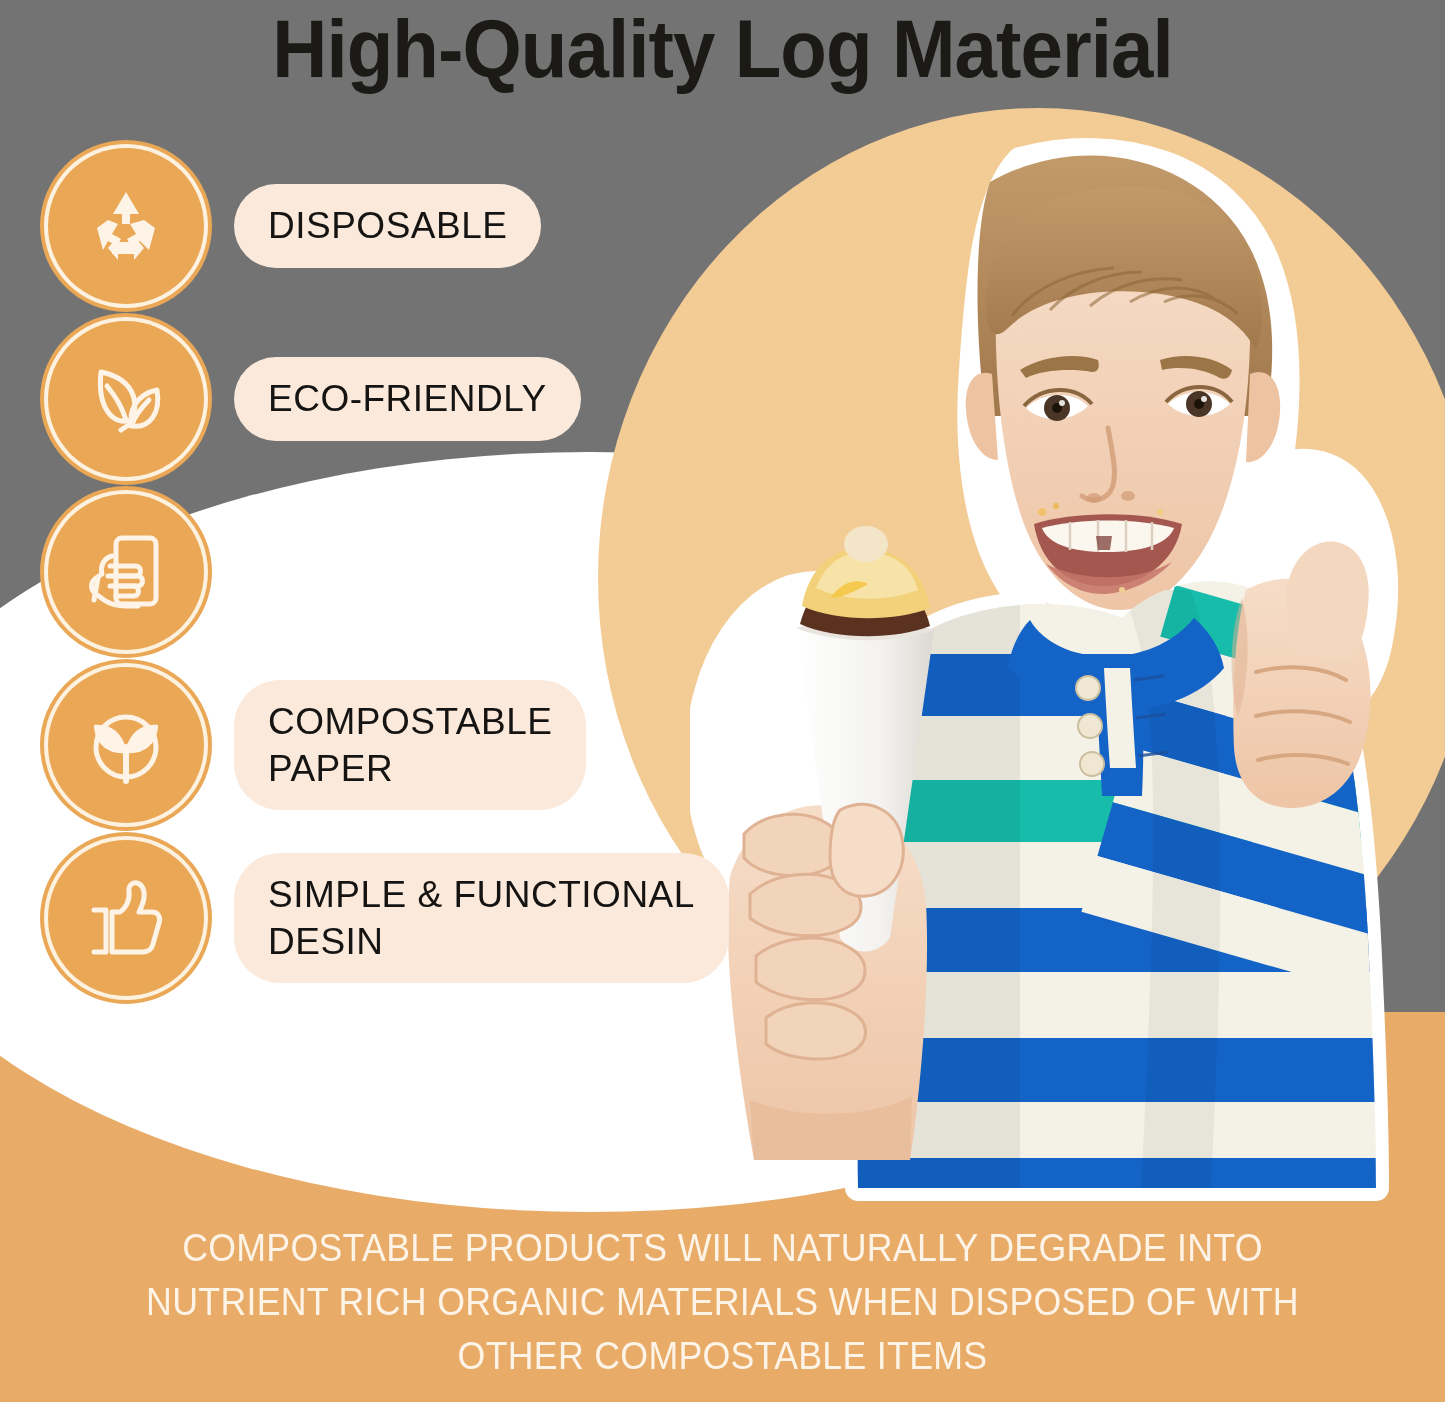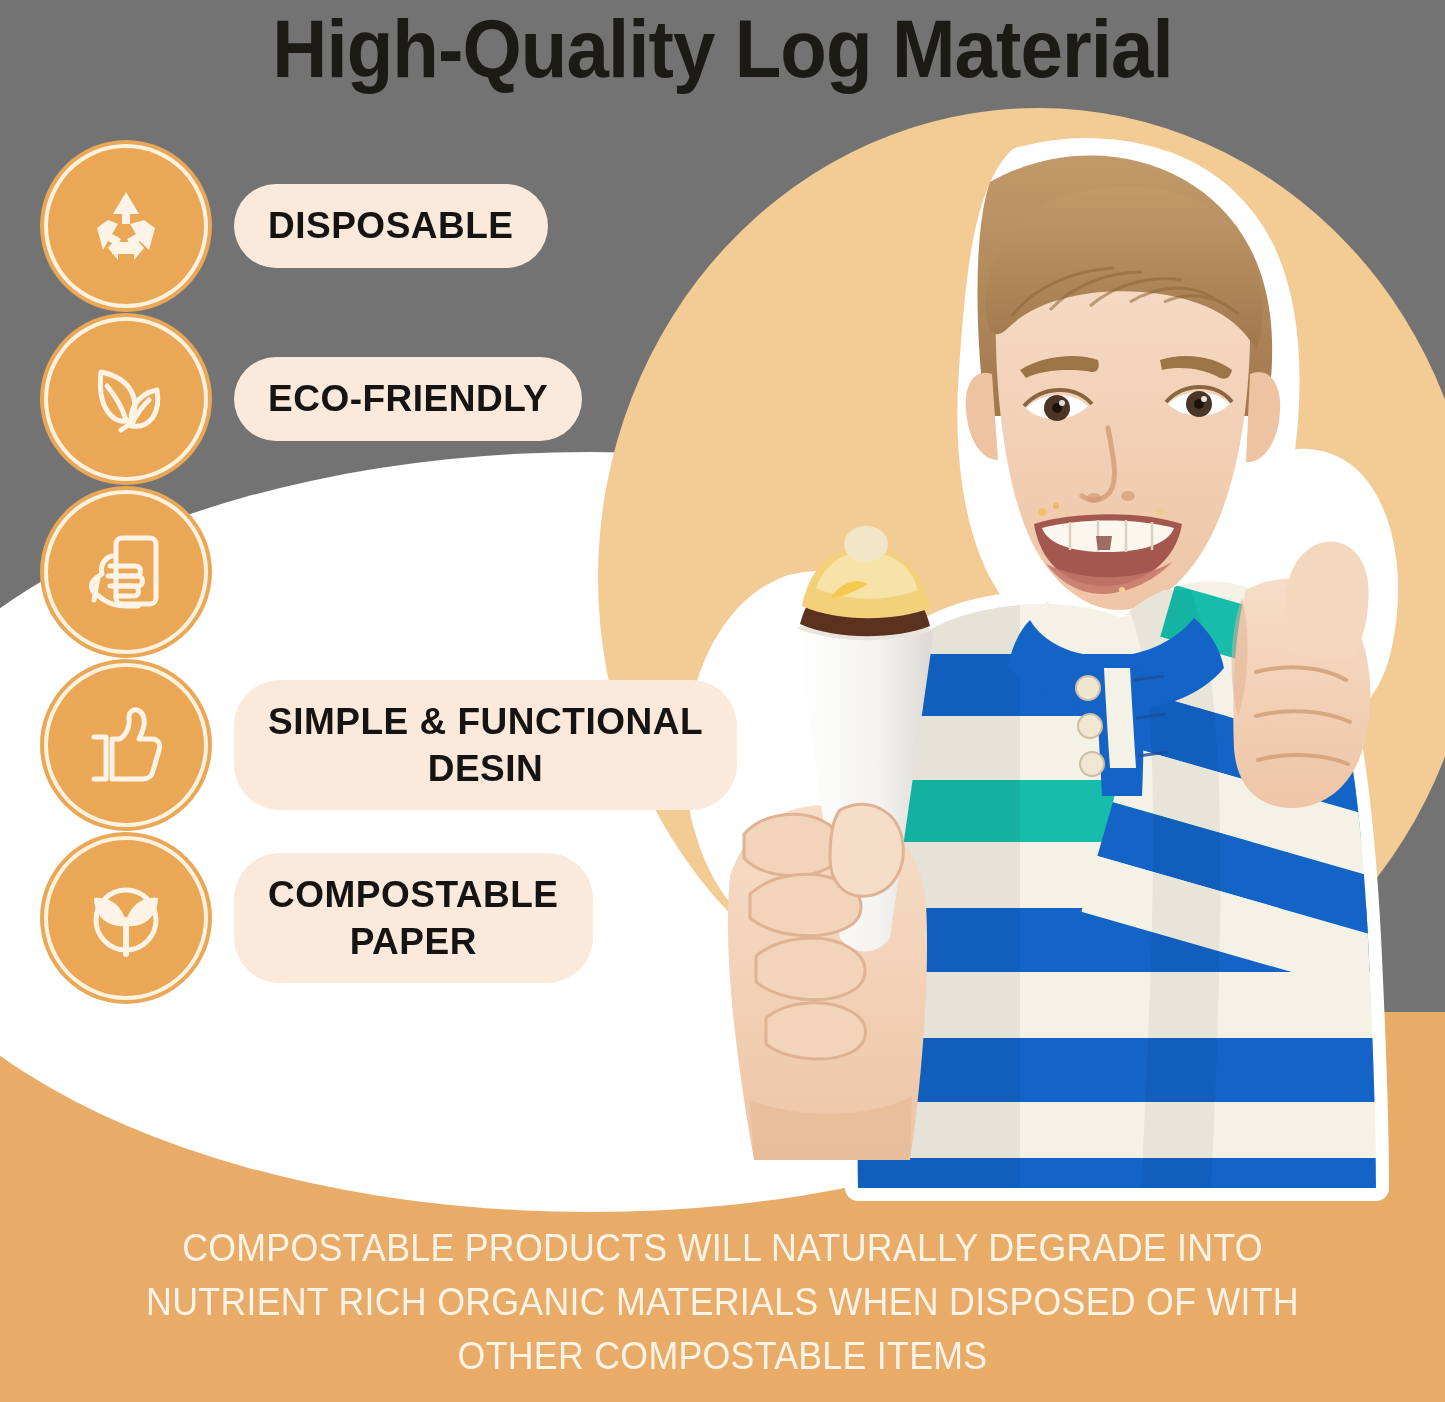--- a/index.html
+++ b/index.html
@@ -72,23 +72,22 @@
     left: 52px;
     top: 152px;
     z-index: 11;
     width: 700px;
   }
   .feature {
     position: relative;
     height: 148px;
     display: flex;
     align-items: center;
-    font-weight: bold;
-  }
-  .feature + .feature { margin-top: 25px; text-align: center; }
+  }
+  .feature + .feature { margin-top: 25px; }
 
   .badge {
     position: relative;
     flex: 0 0 auto;
     width: 148px;
     height: 148px;
     border-radius: 50%;
     background: #eaa856;
     display: flex;
     align-items: center;
@@ -410,54 +409,54 @@
             </g>
           </svg>
         </span>
       </div>
     </div>
 
     <div class="feature">
       <div class="badge">
         <span>
           <svg width="88" height="88" viewBox="0 0 88 88" xmlns="http://www.w3.org/2000/svg">
+            <circle cx="44" cy="46" r="30" fill="none" stroke="#fdf3e6" stroke-width="5"></circle>
+            <g fill="#fdf3e6">
+              <path d="M44 48 C40 30 26 22 12 24 C12 42 26 54 44 52 Z"></path>
+              <path d="M44 48 C48 30 62 22 76 24 C76 42 62 54 44 52 Z"></path>
+            </g>
+            <path d="M44 46 L44 80" fill="none" stroke="#fdf3e6" stroke-width="6" stroke-linecap="round"></path>
+          </svg>
+        </span>
+      </div>
+      <div class="pill">
+        <span class="pill-text">COMPOSTABLE
+PAPER</span>
+      </div>
+    </div>
+
+    <div class="feature">
+      <div class="badge">
+        <span>
+          <svg width="88" height="88" viewBox="0 0 88 88" xmlns="http://www.w3.org/2000/svg">
             <g fill="none" stroke="#fdf3e6" stroke-width="5" stroke-linecap="round" stroke-linejoin="round">
               <path d="M30 38 L38 38 C44 34 48 26 47 18 C46 12 50 8 55 9
                        C60 10 63 16 62 24 C61 30 59 34 57 38 L70 38
                        C76 38 79 43 77 49 L71 70 C70 75 66 78 61 78 L30 78 Z"></path>
               <path d="M12 36 L24 36 L24 78 L12 78"></path>
             </g>
           </svg>
         </span>
       </div>
       <div class="pill">
         <span class="pill-text">SIMPLE &amp; FUNCTIONAL
 DESIN</span>
       </div>
     </div>
 
-    <div class="feature">
-      <div class="badge">
-        <span>
-          <svg width="88" height="88" viewBox="0 0 88 88" xmlns="http://www.w3.org/2000/svg">
-            <circle cx="44" cy="46" r="30" fill="none" stroke="#fdf3e6" stroke-width="5"></circle>
-            <g fill="#fdf3e6">
-              <path d="M44 48 C40 30 26 22 12 24 C12 42 26 54 44 52 Z"></path>
-              <path d="M44 48 C48 30 62 22 76 24 C76 42 62 54 44 52 Z"></path>
-            </g>
-            <path d="M44 46 L44 80" fill="none" stroke="#fdf3e6" stroke-width="6" stroke-linecap="round"></path>
-          </svg>
-        </span>
-      </div>
-      <div class="pill">
-        <span class="pill-text">COMPOSTABLE
-PAPER</span>
-      </div>
-    </div>
-
   </div>
 
   <div class="caption">
     <div>COMPOSTABLE PRODUCTS WILL NATURALLY DEGRADE INTO</div>
     <div>NUTRIENT RICH ORGANIC MATERIALS WHEN DISPOSED OF WITH</div>
     <div>OTHER COMPOSTABLE ITEMS</div>
   </div>
 
 </div>
 

